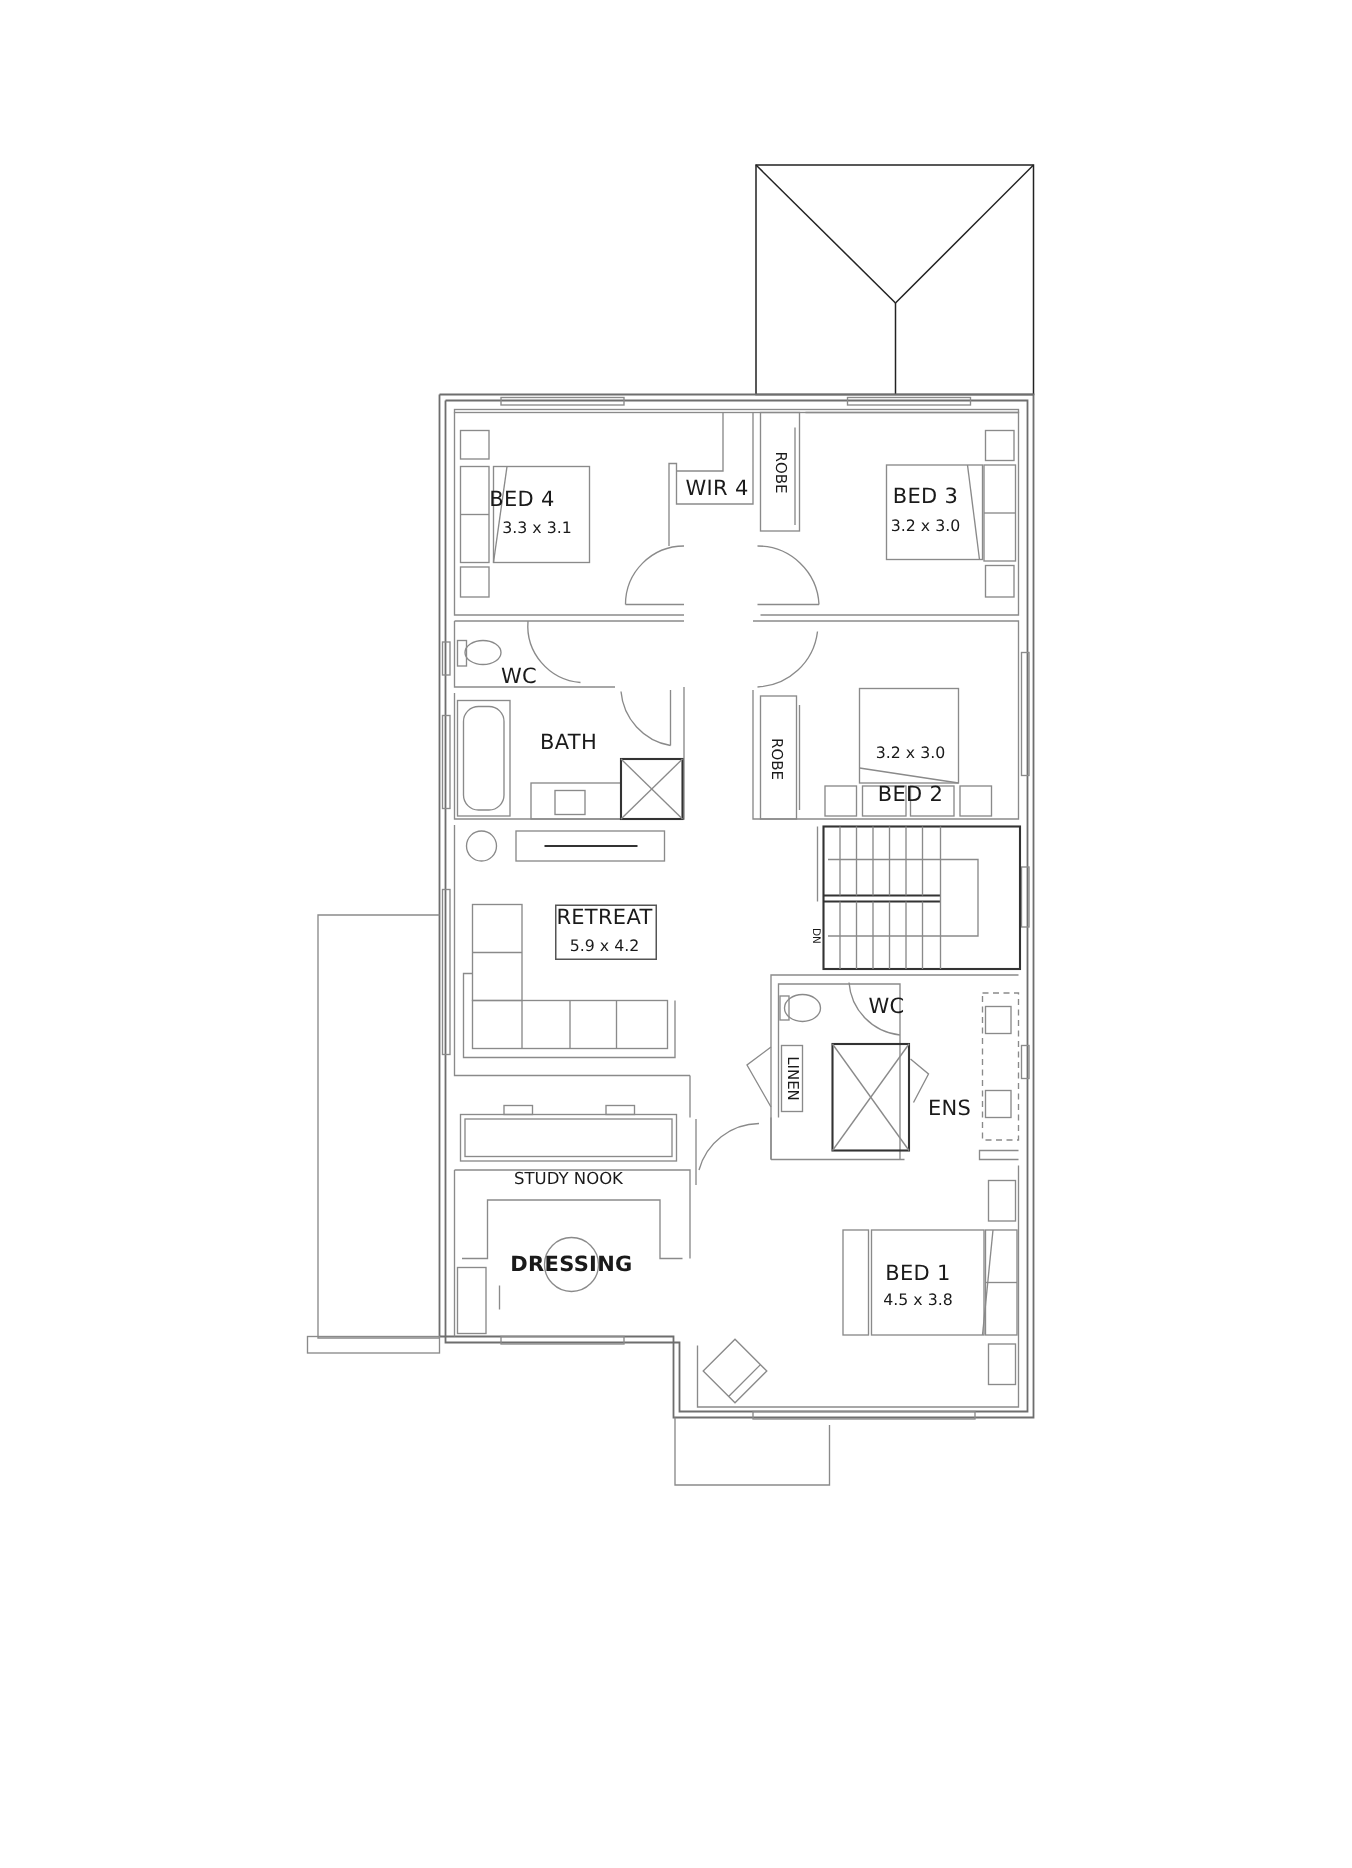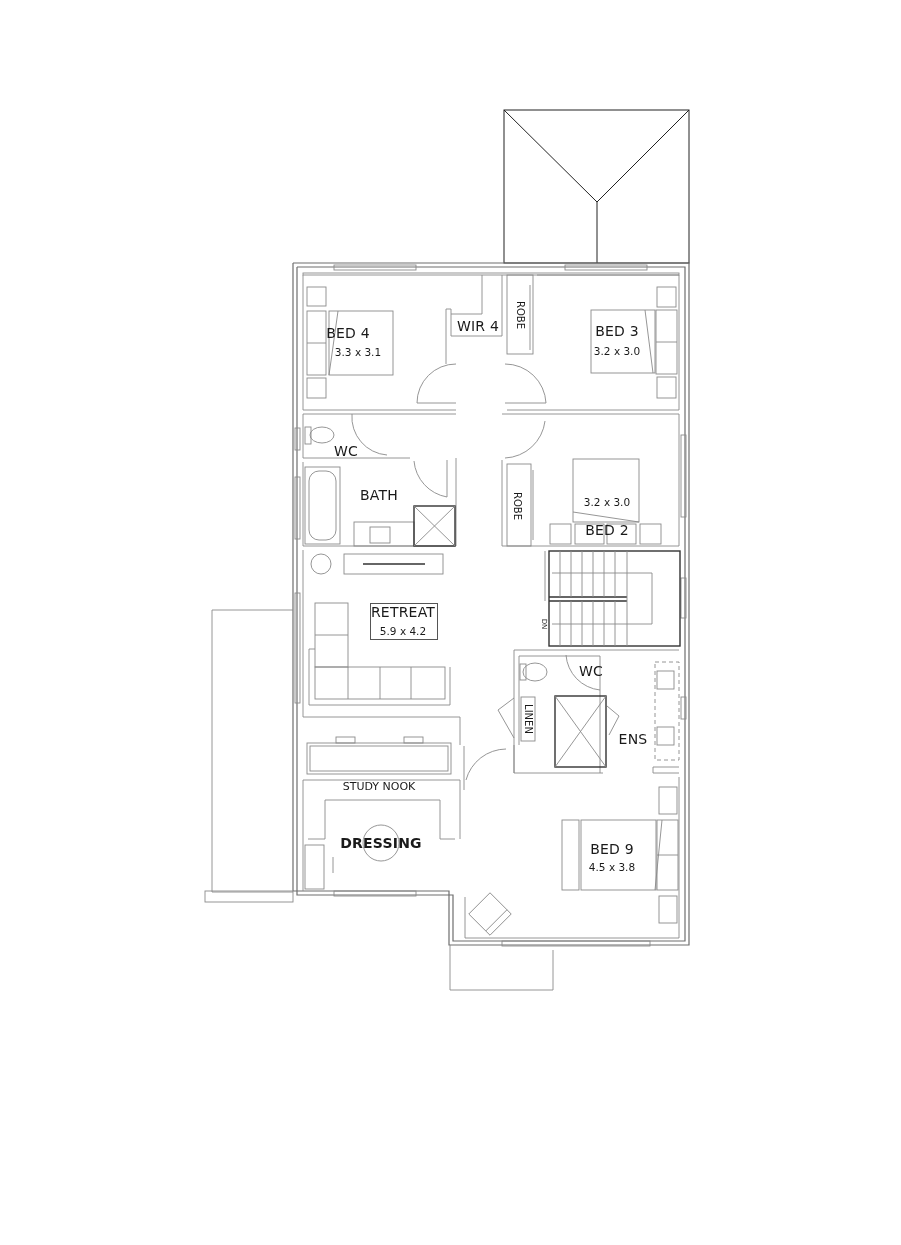--- a/index.html
+++ b/index.html
@@ -233,14 +233,14 @@
 <div class="lbl big" style="left:403px;top:612px;">RETREAT</div>
 <div class="lbl small" style="left:403px;top:631px;">5.9 x 4.2</div>
 
 <div class="lbl vert" style="left:544px;top:624px;font-size:7px;">DN</div>
 
 <div class="lbl big" style="left:591px;top:671px;">WC</div>
 <div class="lbl vert" style="left:528px;top:719px;">LINEN</div>
 <div class="lbl big" style="left:633px;top:739px;">ENS</div>
 <div class="lbl mid" style="left:379px;top:758px;margin-top:28px;">STUDY NOOK</div>
 <div class="lbl big" style="left:381px;top:843px;font-weight:bold;">DRESSING</div>
-<div class="lbl big" style="left:612px;top:849px;">BED 9</div>
+<div class="lbl big" style="left:612px;top:849px;">BED 1</div>
 <div class="lbl small" style="left:612px;top:867px;">4.5 x 3.8</div>
 
 </body></html>

